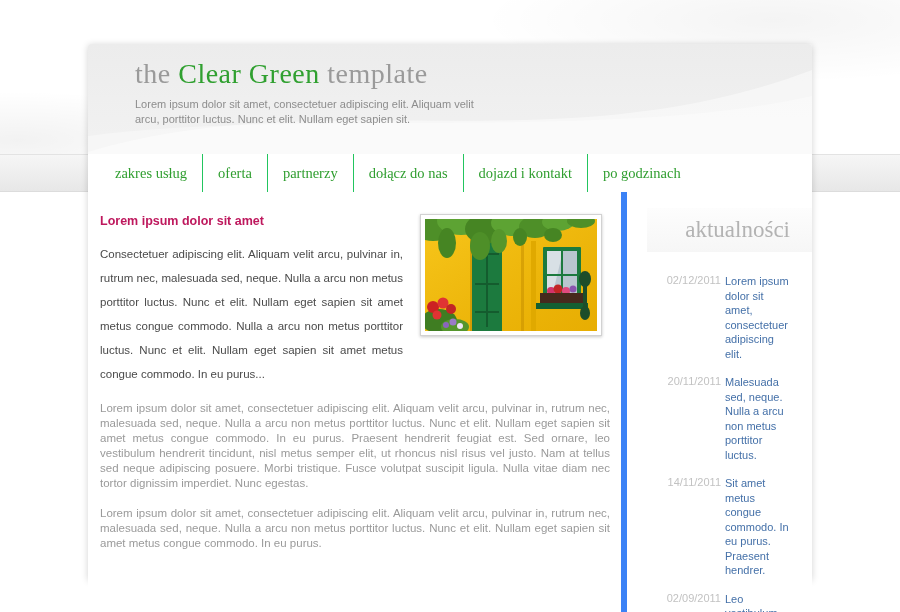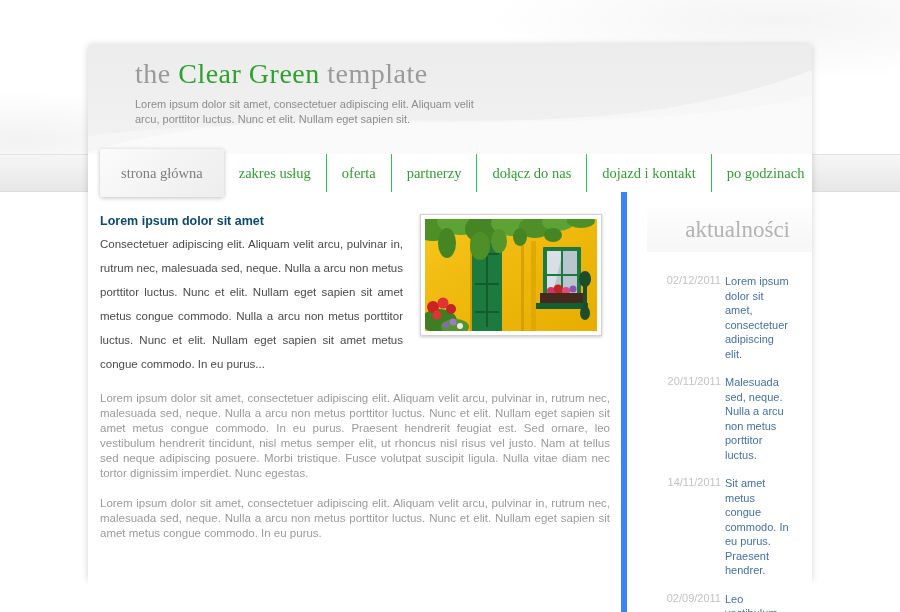--- a/index.html
+++ b/index.html
@@ -55,21 +55,21 @@
     margin-top:-5px; height:48px; line-height:48px; padding:0 21px;
     background:linear-gradient(135deg,#fbfbfb,#ededed);
     border:none; border-radius:3px;
     box-shadow:0 1px 4px rgba(0,0,0,0.25);
     color:#7d7d7d; position:relative; z-index:2;
   }
   
   .content { flex:1; display:flex; background:#ffffff; }
   .main-col { width:533px; flex:none; padding:22px 11px 0 12px; }
   .content-top { position:relative; min-height:148px; }
-  .article-title { font-size:12.5px; font-weight:bold; color:#0c4a6e; margin-bottom:4px; }
+  .article-title { font-size:12.5px; font-weight:bold; color:#be185d; margin-bottom:14px; }
   .intro-p { width:303px; font-size:11.5px; line-height:24px; color:#4a4a4a; text-align:justify; }
   .photo-frame {
     position:absolute; top:0; right:8px; width:182px; height:122px;
     background:#ffffff; border:1px solid #d2d2d2; padding:4px;
     box-shadow:0 1px 3px rgba(0,0,0,0.22);
   }
   .photo-frame svg { display:block; width:172px; height:112px; }
   .body-p { font-size:11.5px; line-height:15px; color:#9a9a9a; text-align:justify; margin-top:15px; }
   
   .sidebar { flex:1; border-left:6px solid #3b82f6; padding-top:16px;padding-left:20px; }
@@ -115,21 +115,20 @@
       <path d="M0,92 C210,64 520,98 724,52 L724,110 L0,110 Z" fill="#ffffff" opacity="0.35"></path>
     </svg>
     <div class="hd-inner">
       <div class="site-title"><span>the</span> <span class="green">Clear Green</span> <span>template</span></div>
       <div class="tagline">Lorem ipsum dolor sit amet, consectetuer adipiscing elit. Aliquam velit arcu, porttitor luctus. Nunc et elit. Nullam eget sapien sit.</div>
     </div>
   </div>
 
   <div class="nav-row">
     <div class="nav-menu">
-      <div class="nav-item active">strona główna</div>
       <div class="nav-item">zakres usług</div>
       <div class="nav-item">oferta</div>
       <div class="nav-item">partnerzy</div>
       <div class="nav-item">dołącz do nas</div>
       <div class="nav-item">dojazd i kontakt</div>
       <div class="nav-item">po godzinach</div>
     </div>
   </div>
 
   <div class="content">

